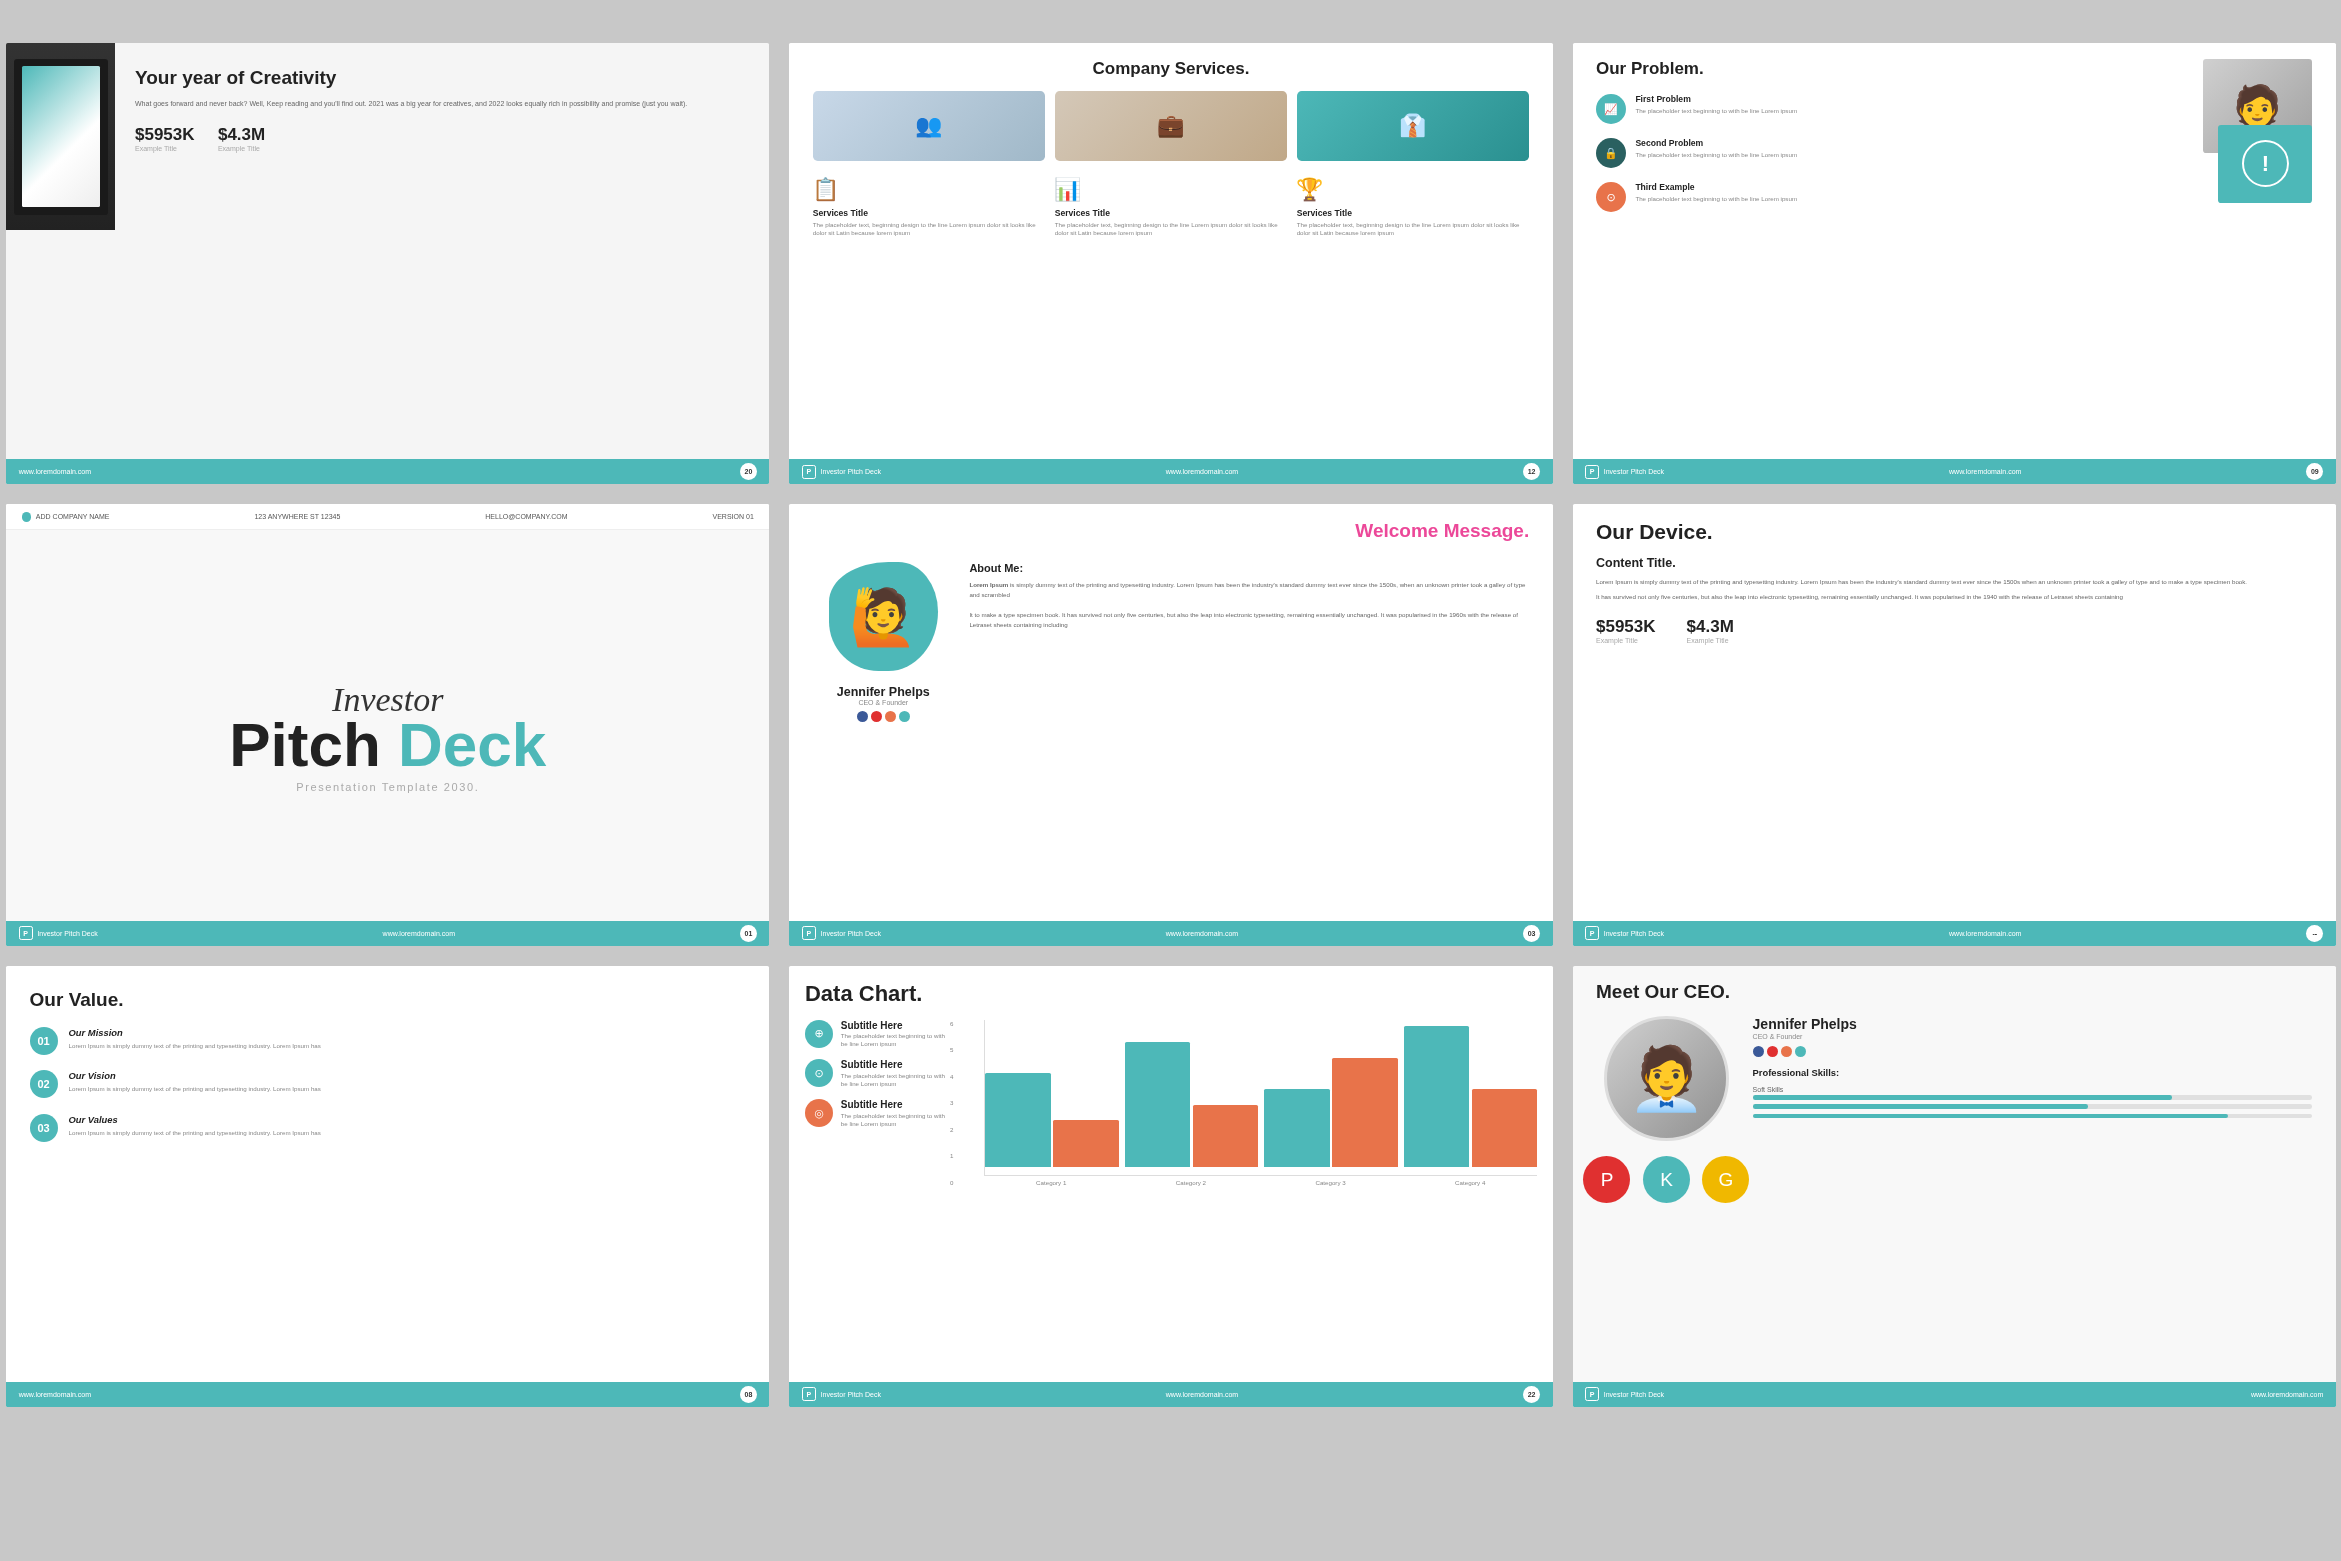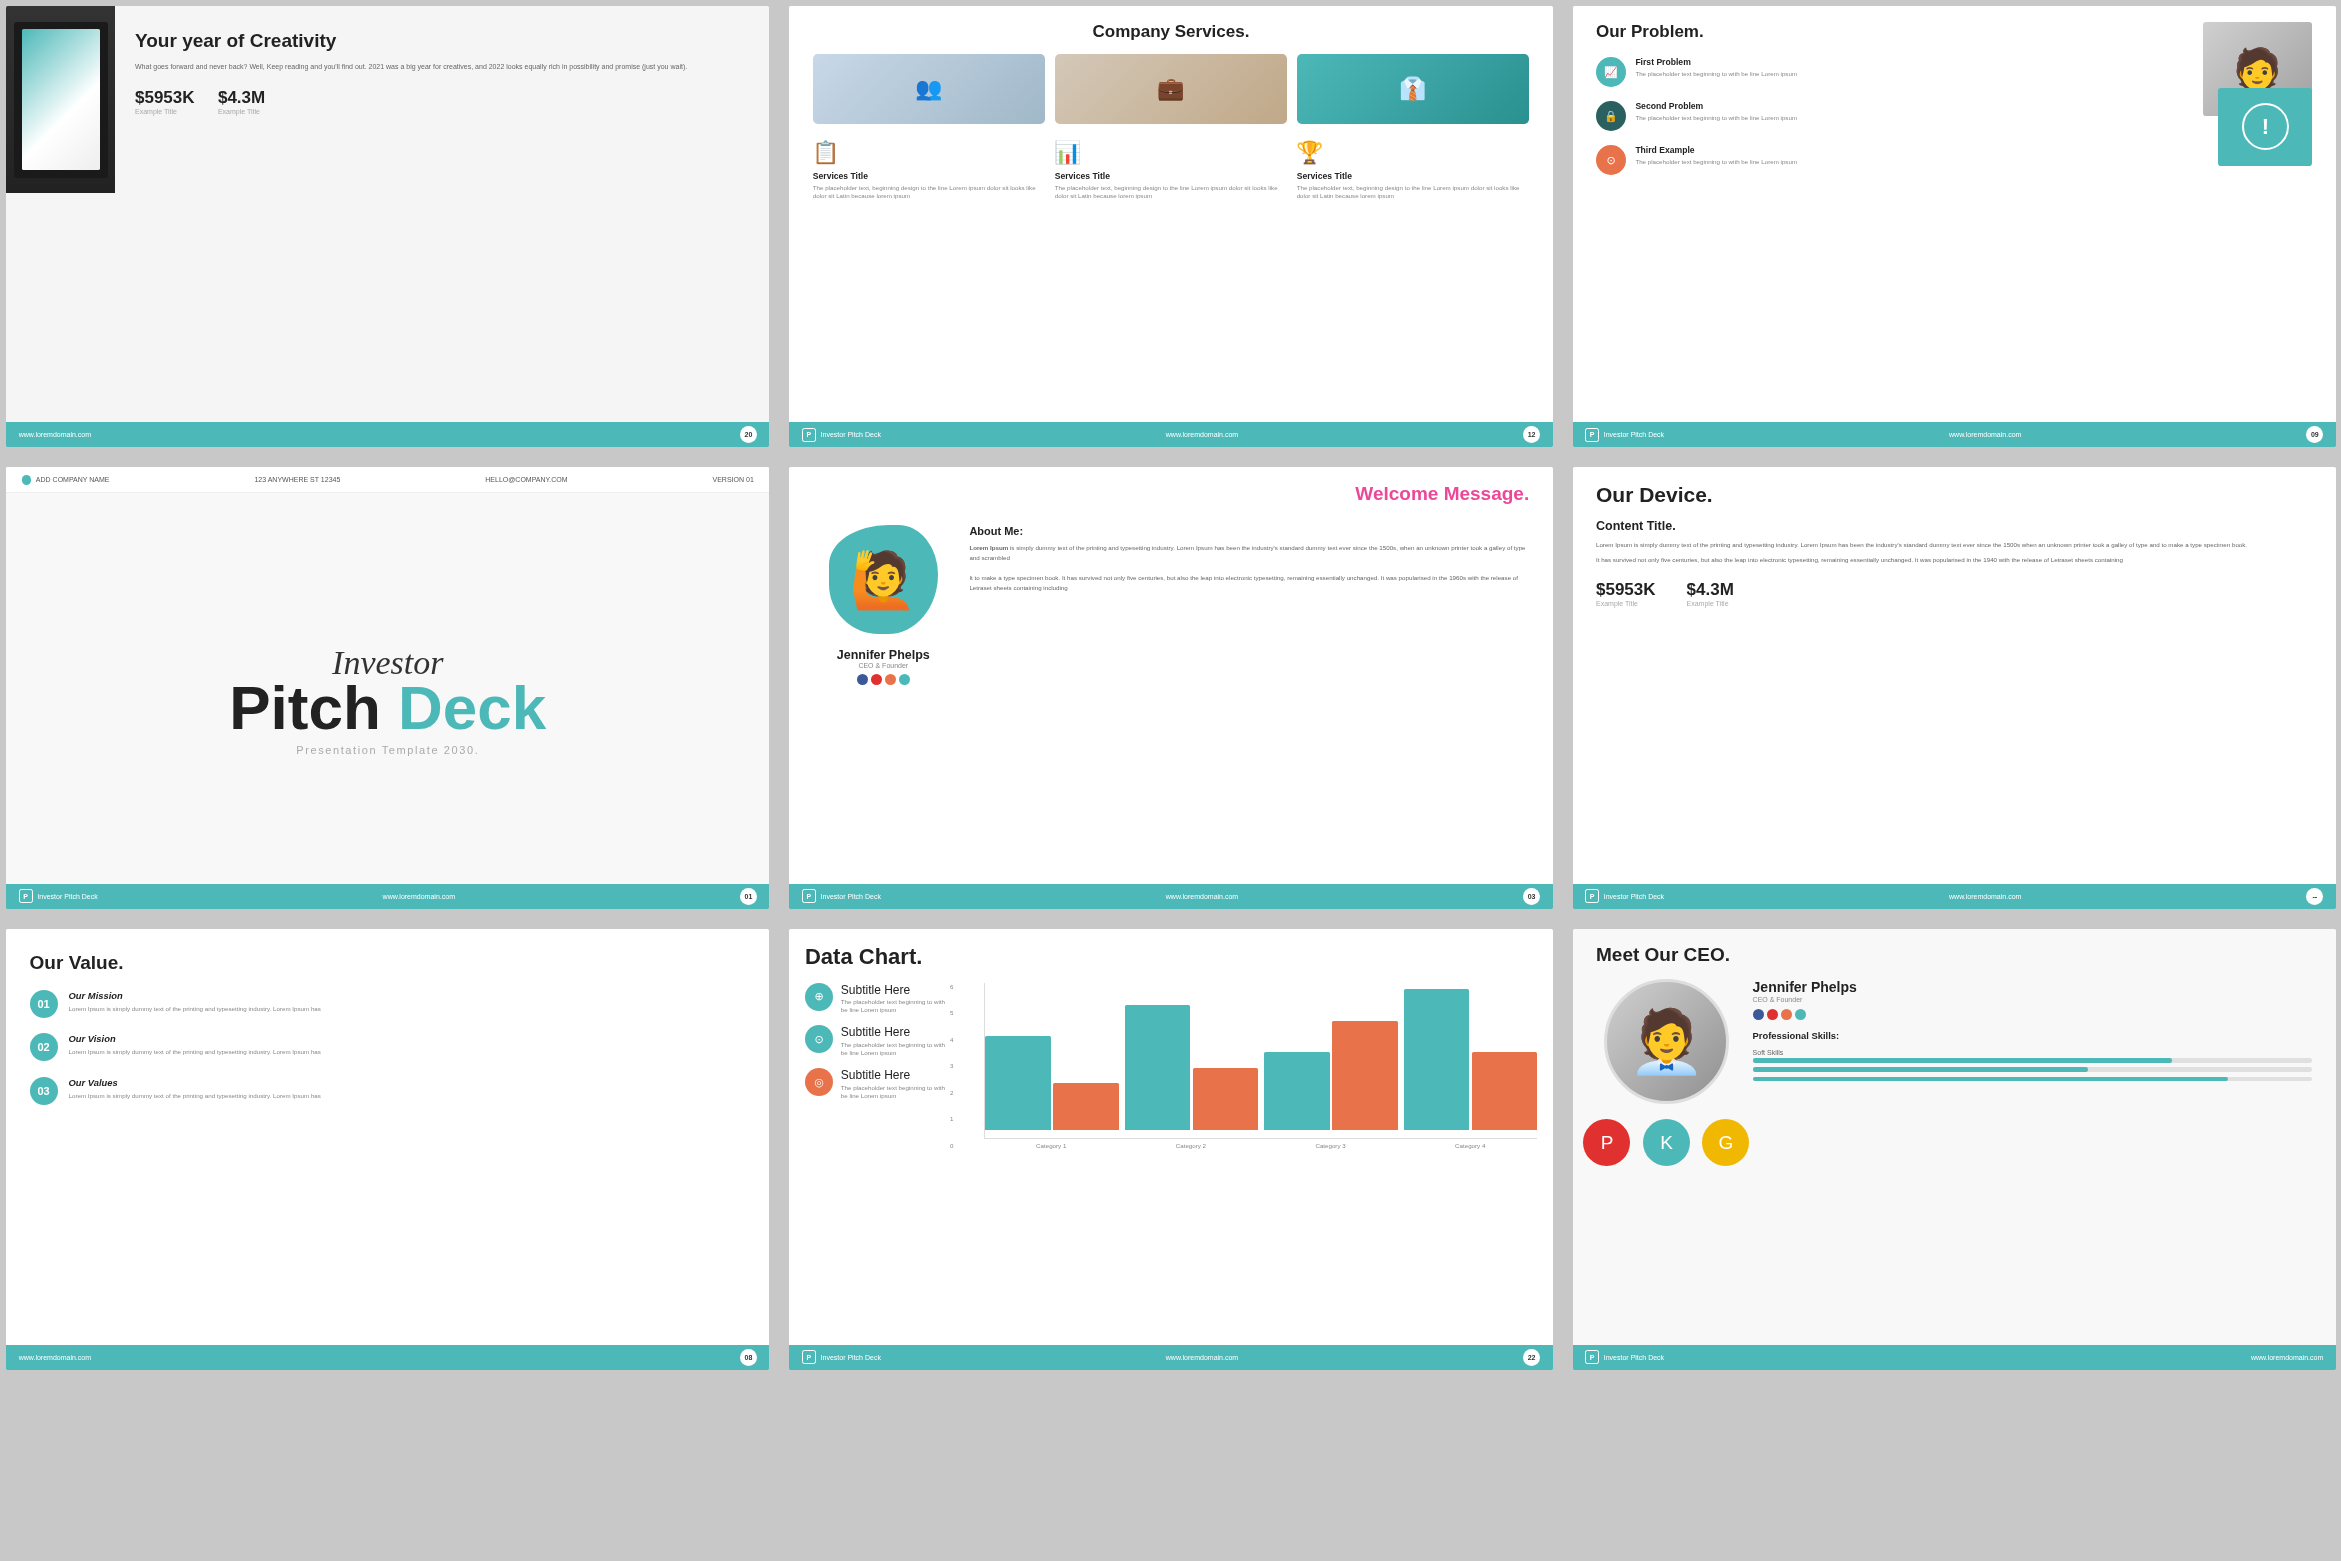--- a/index.html
+++ b/index.html
@@ -11,20 +11,21 @@
       overflow: hidden;
     }
     .grid {
       display: grid;
       grid-template-columns: repeat(3, 1fr);
       grid-template-rows: repeat(3, 1fr);
       gap: 20px;
       padding: 6.2px;
       width: 2342px;
       height: 1376px;
+      margin-top: 37px;
     }
     .slide {
       background: #fff;
       position: relative;
       overflow: hidden;
       border-radius: 1.6px;
     }
     
     .slide-footer {
       position: absolute;
@@ -335,21 +336,21 @@
       border-radius: 50%;
       background: #4db8b8;
       display: flex;
       align-items: center;
       justify-content: center;
       color: white;
       font-size: 11px;
       flex-shrink: 0;
     }
     .chart-legend-icon.orange { background: #e8734a; }
-    .chart-legend-text h4 { font-size: 12px; font-weight: 400; color: #222; margin-bottom: 1.6px; }
+    .chart-legend-text h4 { font-size: 10px; font-weight: 700; color: #222; margin-bottom: 1.6px; }
     .chart-legend-text p { font-size: 6.2px; color: #888; line-height: 1.3; }
     .bar-chart {
       display: flex;
       align-items: flex-end;
       gap: 6.2px;
       height: 156px;
       padding: 7.8px 0;
       border-left: 0.8px solid #ddd;
       border-bottom: 0.8px solid #ddd;
       position: relative;

